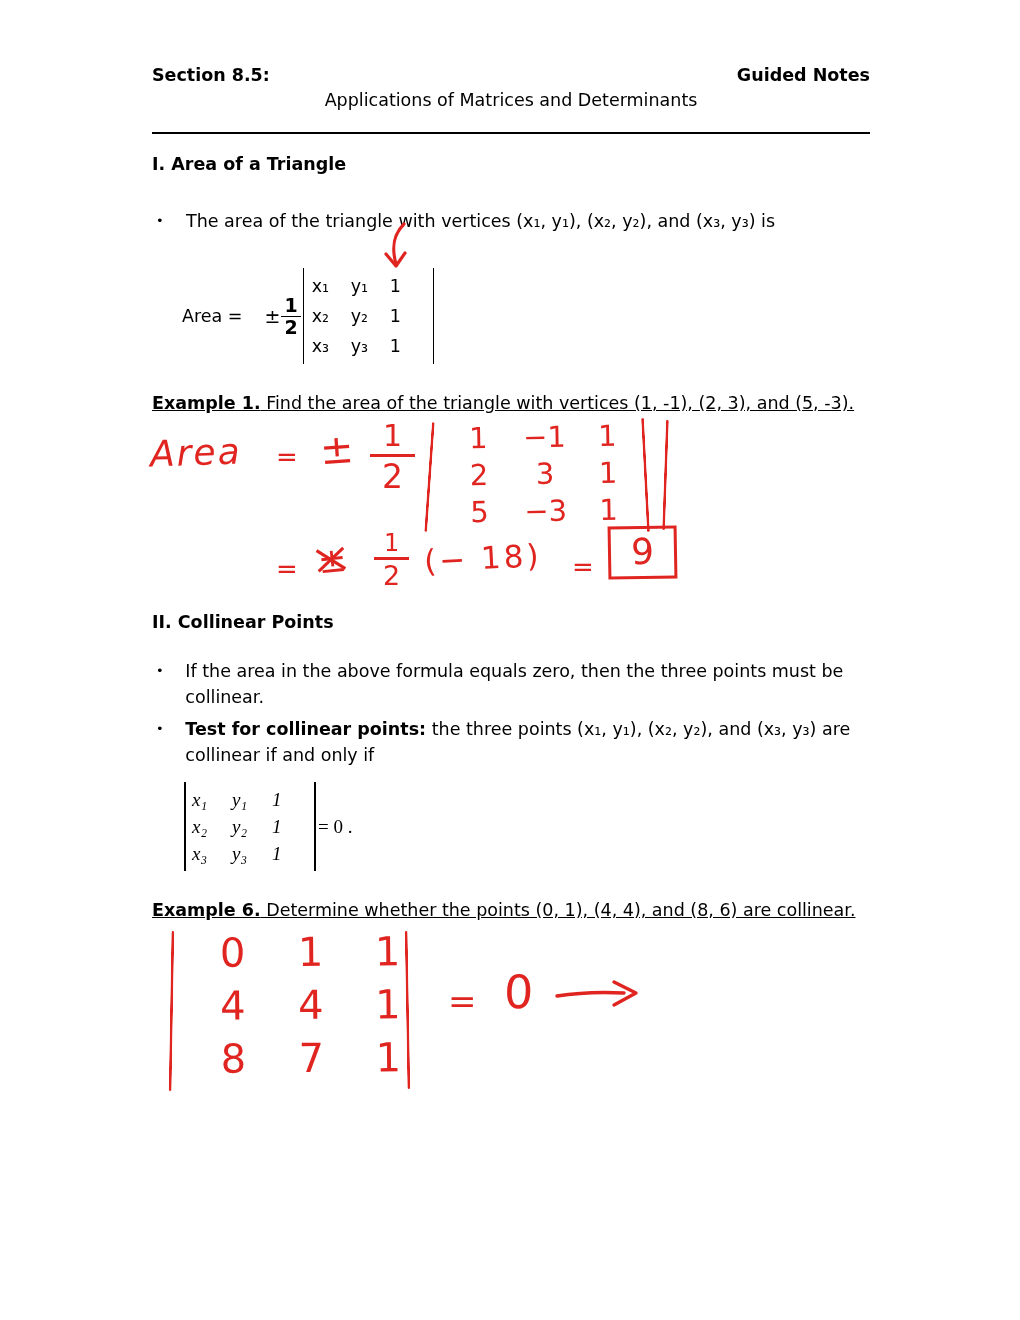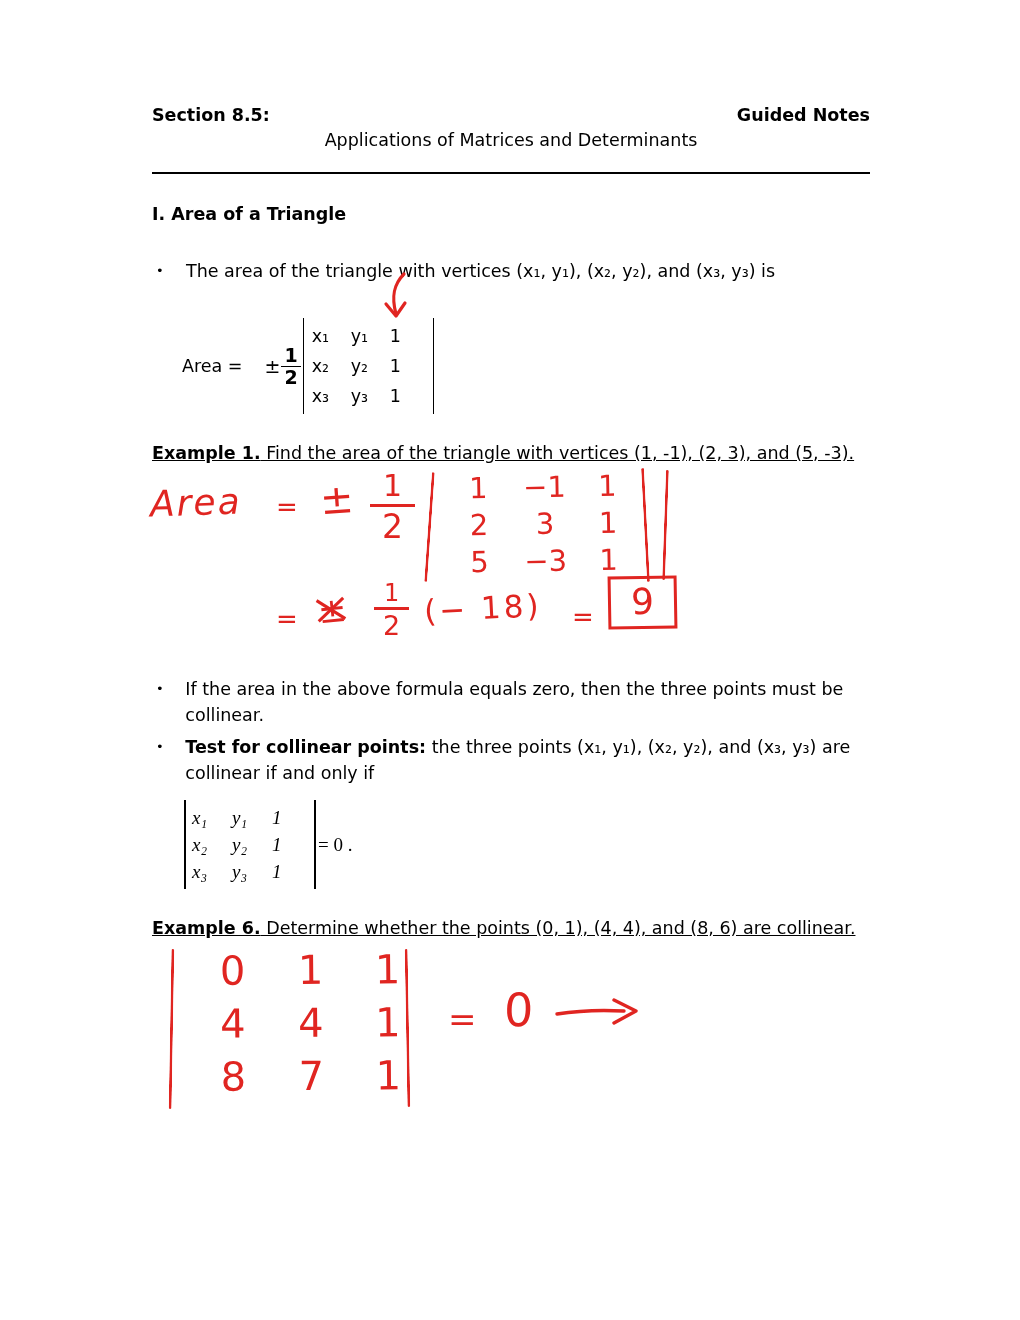--- a/index.html
+++ b/index.html
@@ -1,22 +1,22 @@
 <!DOCTYPE html>
 <html><head>
 <meta charset="utf-8">
 <style>
   html,body{margin:0;padding:0;background:#fff;}
   body{width:1020px;height:1320px;font-family:"DejaVu Sans",sans-serif;font-size:17.5px;color:#000;}
-  .page{box-sizing:border-box;width:1020px;height:1320px;padding:105px 150px 0 152px;position:relative;overflow:hidden;}
+  .page{box-sizing:border-box;width:1020px;height:1320px;padding:65px 150px 0 152px;position:relative;overflow:hidden;}
   .b{font-weight:bold;}
   .header-row{display:flex;justify-content:space-between;}
   .subtitle{margin-top:5px;text-align:center;}
   .rule{border-bottom:2px solid #000;margin-top:22px;}
-  .h{margin-top:30px;font-weight:bold;}
+  .h{margin-top:20px;font-weight:bold;}
   .h-tight{margin-top:12px;font-weight:bold;}
   .bullet-row{display:flex;margin-top:26px;line-height:26px;}
   .bullet-row.first{margin-top:34px;}
   .bullet-row.follow{margin-top:6px;}
   .dot{width:30px;padding-left:4px;font-size:13px;}
   .w630{width:630px;}
   .w700{width:700px;}
   .para{margin:26px 0 0 0;line-height:26px;width:720px;text-decoration:underline;}
   
   .formula-wrap{position:relative;margin-top:34px;margin-left:30px;display:flex;align-items:center;width:fit-content;}
@@ -151,20 +151,21 @@
     <span class="hw hw1-pmx"><span>±</span><i class="x1"></i><i class="x2"></i></span>
     <span class="hwfrac small hw1-frac2">
       <span class="n">1</span>
       <span class="d">2</span>
     </span>
     <span class="hw hw1-val">(− 18)</span>
     <span class="hw hw1-eq3">=</span>
     <span class="hw hw1-res">9</span>
   </div>
 
+  <div class="h-tight">II. Collinear Points</div>
 
   <div class="bullet-row">
     <span class="dot">•</span>
     <span class="w700">If the area in the above formula equals zero, then the three points must be collinear.</span>
   </div>
   <div class="bullet-row follow">
     <span class="dot">•</span>
     <span class="w700"><span class="b">Test for collinear points:</span><span> the three points (x₁, y₁), (x₂, y₂), and (x₃, y₃)  are collinear if and only if</span></span>
   </div>
 

